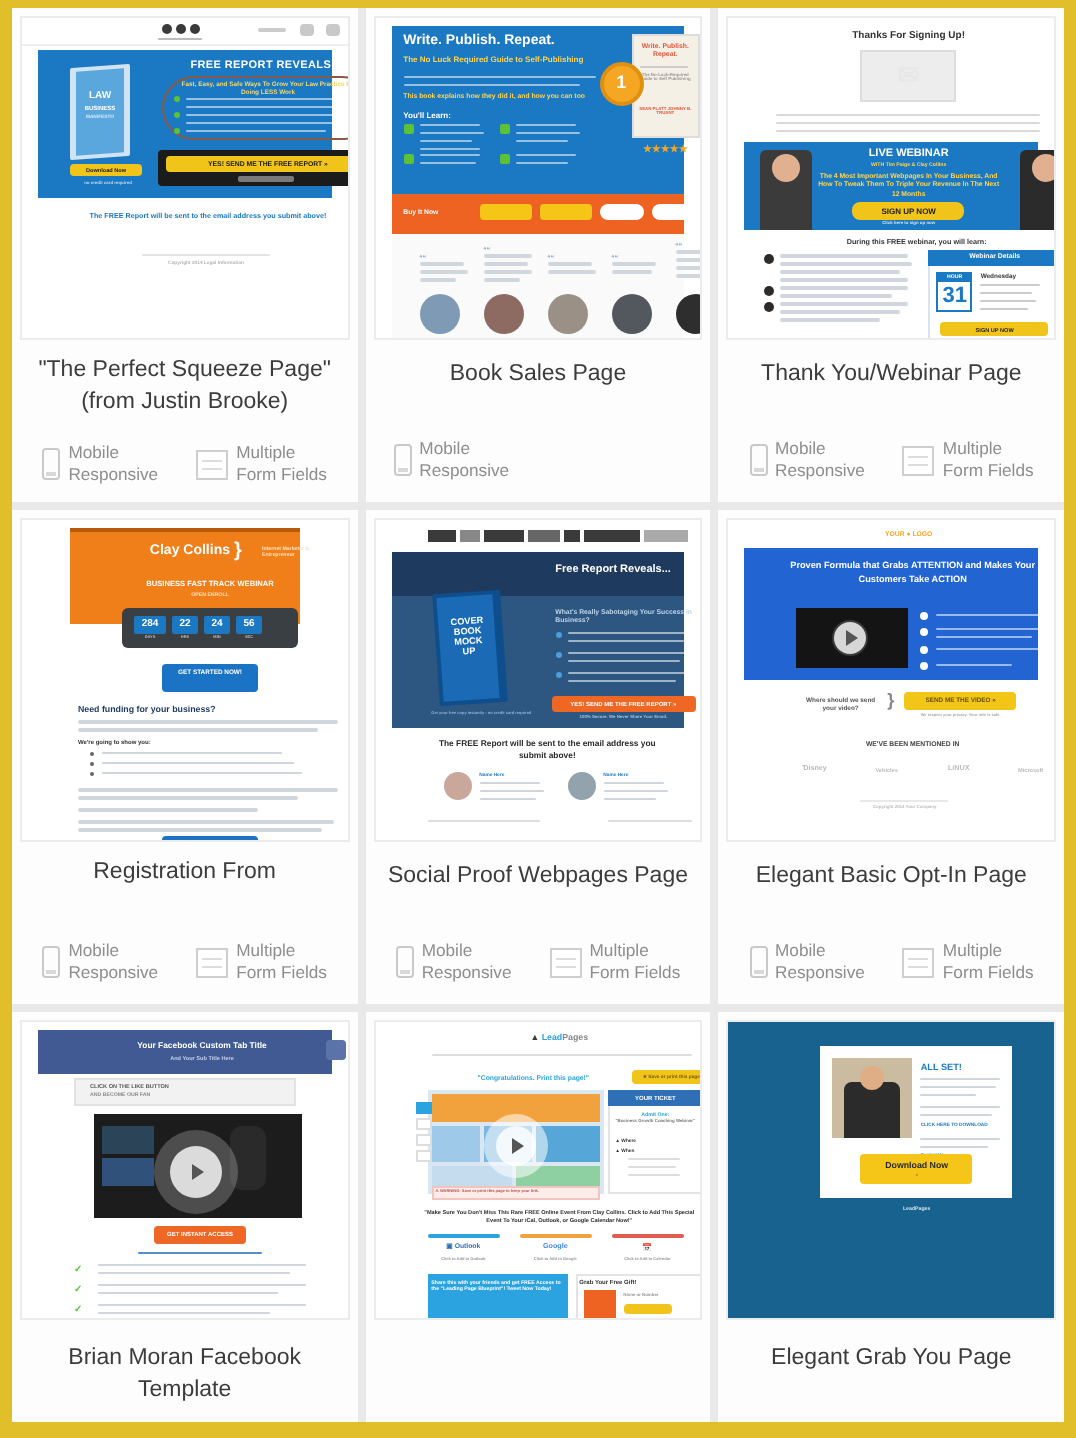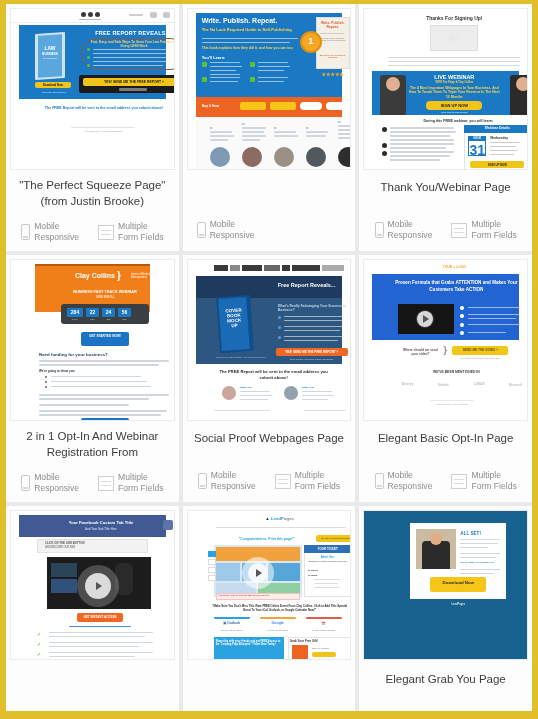--- a/index.html
+++ b/index.html
@@ -263,20 +263,23 @@
             <div class="ln" style="left:150px;top:124px;width:24px"></div>
             <div class="ln" style="left:150px;top:128px;width:20px"></div>
             <div class="circ" style="left:22px;top:138px;width:20px;height:20px;background:#7e9ab5"></div>
             <div class="circ" style="left:54px;top:138px;width:20px;height:20px;background:#8d6b62"></div>
             <div class="circ" style="left:86px;top:138px;width:20px;height:20px;background:#9a9086"></div>
             <div class="circ" style="left:118px;top:138px;width:20px;height:20px;background:#53585e"></div>
             <div class="circ" style="left:150px;top:138px;width:20px;height:20px;background:#2e2e2e"></div>
           </div>
         </div>
       </div>
+      <div class="card-title">
+        <div>Book Sales Page</div>
+      </div>
       <div class="badges" style="justify-content:flex-start;padding-left:14px">
         <div class="badge">
           <span class="icon-phone"></span>
           <span class="badge-text">Mobile
 Responsive</span>
         </div>
       </div>
     </div>
 
     <div class="card">
@@ -316,21 +319,21 @@
             <div class="ln" style="left:26px;top:142px;width:64px"></div>
             <div class="ln" style="left:26px;top:146px;width:60px"></div>
             <div class="ln" style="left:26px;top:150px;width:50px"></div>
 
             <div class="bar" style="left:100px;top:116px;width:66px;height:48px;background:#fff;border:1px solid #d8e4ee"></div>
             <div class="bar" style="left:100px;top:116px;width:66px;height:8px;background:#1b78c2"></div>
             <div class="txt" style="left:100px;top:117px;width:66px;font-size:3.4px;color:#fff">Webinar Details</div>
             <div class="bar" style="left:104px;top:127px;width:18px;height:20px;background:#fff;border:1px solid #1b78c2"></div>
             <div class="bar" style="left:104px;top:127px;width:18px;height:5px;background:#1b78c2"></div>
             <div class="txt" style="left:104px;top:127.5px;width:18px;font-size:2.6px;color:#fff">HOUR</div>
-            <div class="txt" style="left:104px;top:133px;width:18px;font-size:14px;color:#1b78c2">31</div>
+            <div class="txt" style="left:104px;top:133px;width:18px;font-size:11px;color:#1b78c2">31</div>
             <div class="txt" style="left:126px;top:127px;width:38px;font-size:3.2px;color:#333;text-align:left">Wednesday</div>
             <div class="ln" style="left:126px;top:133px;width:30px;height:1px;background:#ccc"></div>
             <div class="ln" style="left:126px;top:137px;width:26px;height:1px;background:#ccc"></div>
             <div class="ln" style="left:126px;top:141px;width:28px;height:1px;background:#ccc"></div>
             <div class="ln" style="left:126px;top:145px;width:24px;height:1px;background:#ccc"></div>
             <div class="btn-y" style="left:106px;top:152px;width:54px;height:7px"></div>
             <div class="txt" style="left:106px;top:153.5px;width:54px;font-size:2.8px;color:#1b1b1b">SIGN UP NOW</div>
           </div>
         </div>
       </div>
@@ -393,21 +396,20 @@
             <div class="ln" style="left:28px;top:138px;width:110px"></div>
             <div class="ln" style="left:28px;top:144px;width:90px"></div>
             <div class="ln" style="left:28px;top:150px;width:128px"></div>
             <div class="ln" style="left:28px;top:154px;width:122px"></div>
             <div class="btn-b" style="left:70px;top:158px;width:48px;height:14px"></div>
             <div class="txt" style="left:70px;top:160px;width:48px;font-size:3.2px;color:#fff;line-height:1.4">GET STARTED NOW!</div>
           </div>
         </div>
       </div>
       <div class="card-title two-line">
-        <div>2 in 1 Opt-In And Webinar</div>
         <div>Registration From</div>
       </div>
       <div class="badges">
         <div class="badge">
           <span class="icon-phone"></span>
           <span class="badge-text">Mobile
 Responsive</span>
         </div>
         <div class="badge">
           <span class="icon-form"></span>
@@ -566,20 +568,23 @@
             <div class="ln" style="left:38px;top:121px;width:104px;height:1.2px"></div>
             <div class="ln" style="left:38px;top:125px;width:96px;height:1.2px"></div>
             <div class="txt" style="left:26px;top:130px;width:10px;font-size:5px;color:#5bc236;text-align:left">✓</div>
             <div class="ln" style="left:38px;top:131px;width:104px;height:1.2px"></div>
             <div class="ln" style="left:38px;top:135px;width:90px;height:1.2px"></div>
             <div class="txt" style="left:26px;top:140px;width:10px;font-size:5px;color:#5bc236;text-align:left">✓</div>
             <div class="ln" style="left:38px;top:141px;width:104px;height:1.2px"></div>
             <div class="ln" style="left:38px;top:145px;width:86px;height:1.2px"></div>
           </div>
         </div>
+      </div>
+      <div class="card-title" style="padding-top:12px">
+        <div>Brian Moran Facebook Template</div>
       </div>
       <div class="badges"></div>
     </div>
 
     <div class="card">
       <div class="thumb-wrap">
         <div class="thumb r3">
           <div class="mp">
             <div class="txt" style="left:62px;top:5px;width:60px;font-size:4.4px;color:#3a3a3a">▲ <span style="color:#2aa3e0">Lead</span><span style="color:#888">Pages</span></div>
             <div class="ln" style="left:28px;top:16px;width:130px;height:1px;background:#ddd"></div>

